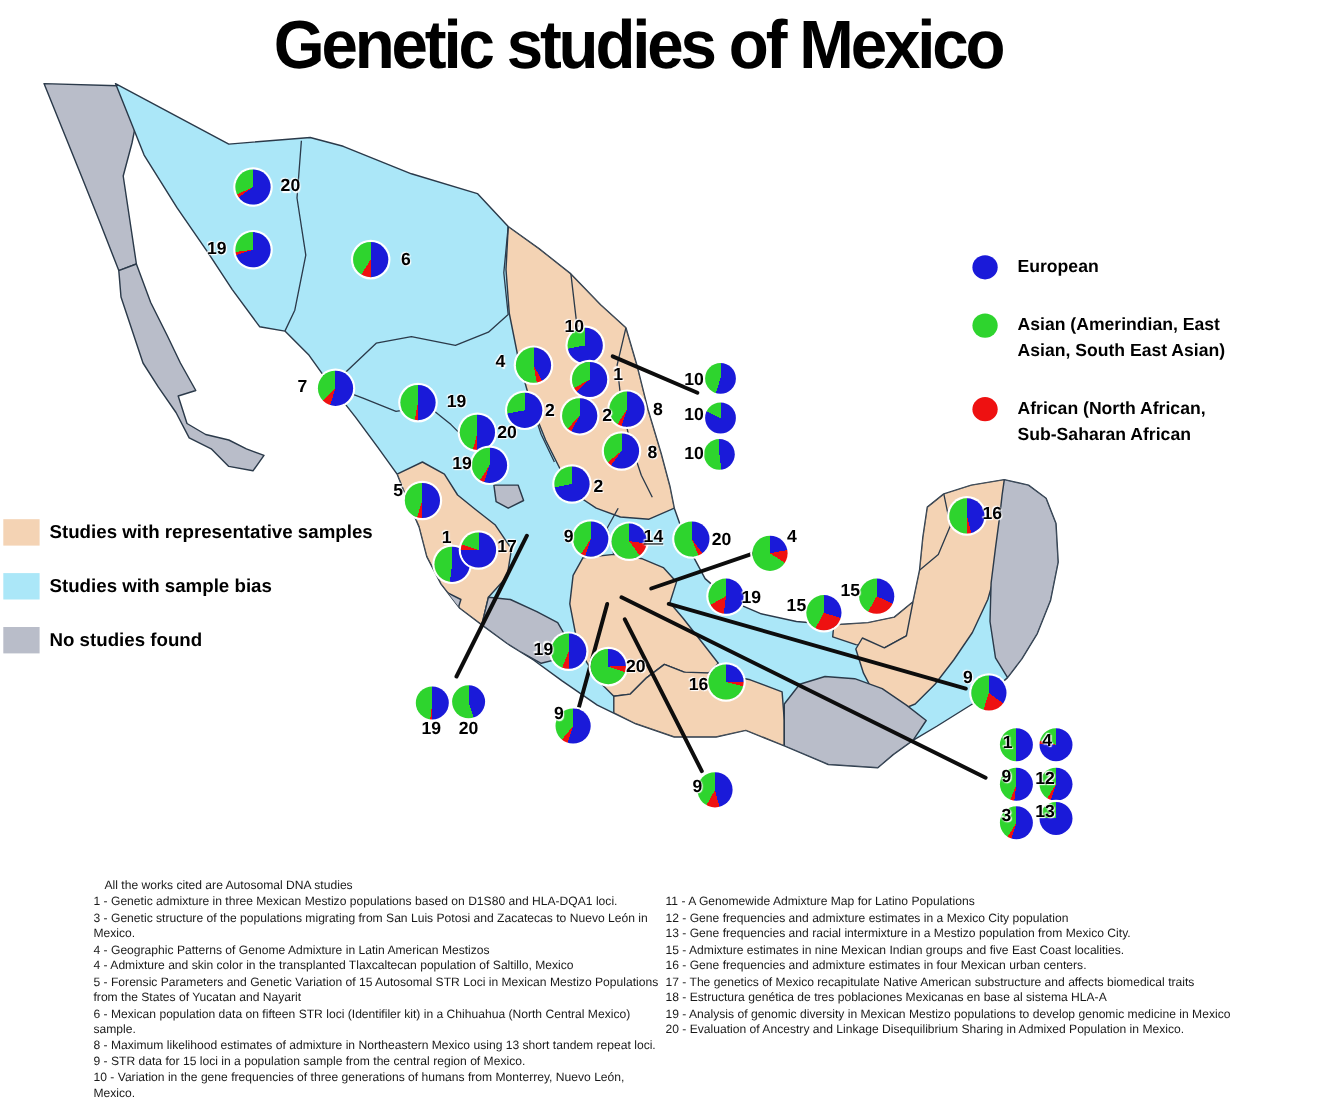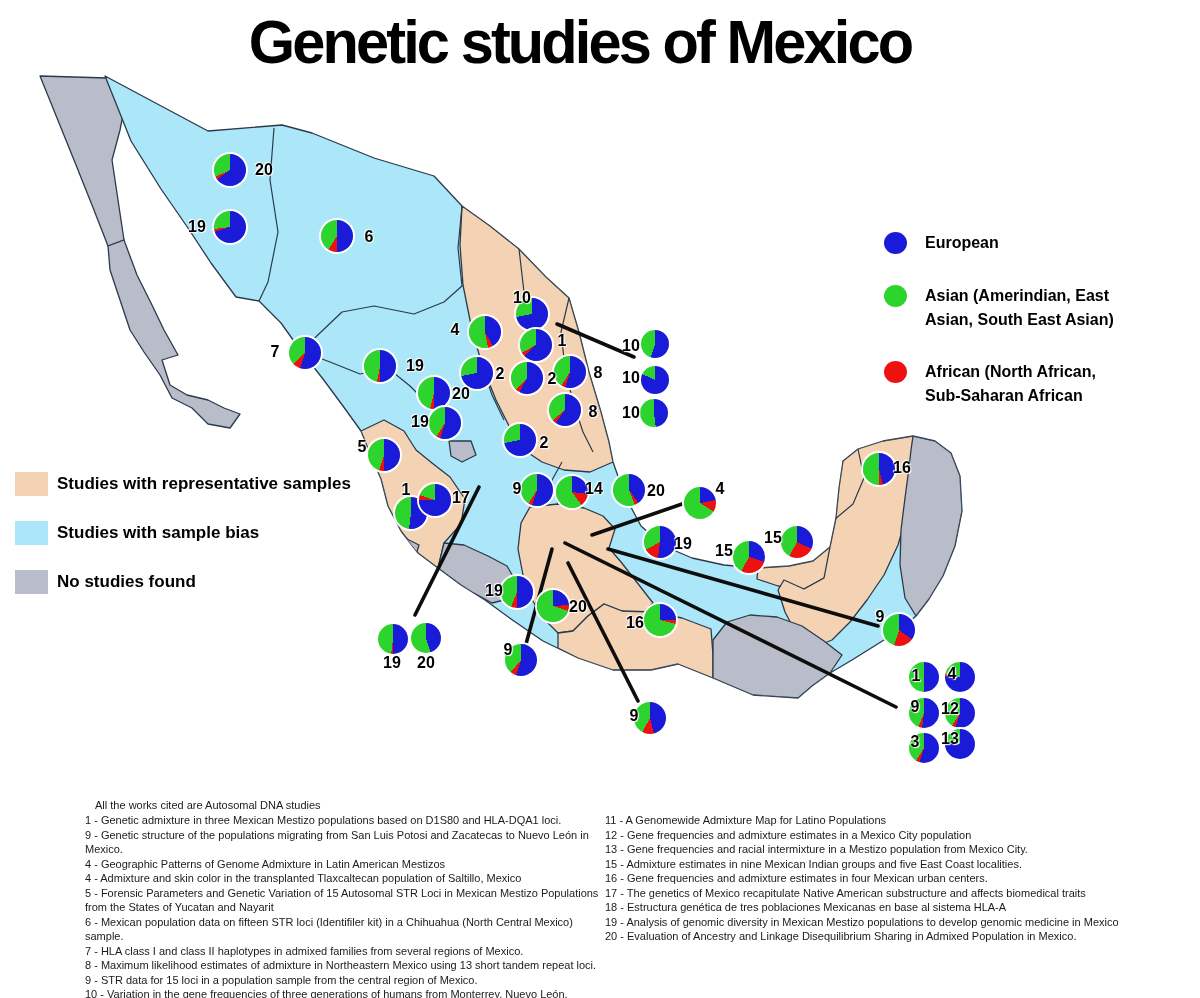--- a/index.html
+++ b/index.html
@@ -26,21 +26,21 @@
     font-size:16px;font-weight:bold;color:#000;white-space:nowrap;
     text-shadow:0 0 2px #fff,1px 1px 1px #fff,-1px -1px 1px #fff;
   }
   
   #ancestry-legend{position:absolute;left:884px;top:222px;width:300px;z-index:50;}
   .anc-item{position:absolute;left:0;display:flex;}
   .anc-dot{width:23px;height:22px;border-radius:50%;flex:0 0 auto;margin-top:1px;}
   .anc-label{margin-left:18px;font-size:16px;font-weight:bold;line-height:24px;white-space:pre-line;}
   
   #map-legend{position:absolute;left:3px;top:460px;z-index:50;}
-  .mleg-item{position:absolute;left:12px;display:flex;align-items:center;text-align:center;}
+  .mleg-item{position:absolute;left:0;display:flex;align-items:center;text-align:center;}
   .mleg-swatch{width:33px;height:24px;flex:0 0 auto;}
   .mleg-label{margin-left:9px;font-size:17px;font-weight:bold;white-space:nowrap;}
   
   #footnotes{position:absolute;left:0;top:798px;width:1200px;z-index:50;font-size:11px;line-height:14.5px;color:#1a1a1a;}
   #fn-header{position:absolute;left:95px;top:0;}
   #fn-col1{position:absolute;left:85px;top:15px;width:515px;}
   #fn-col2{position:absolute;left:605px;top:15px;width:585px;}
   .fn-item{margin:0;}
 </style>
 </head>
@@ -137,21 +137,21 @@
     <span class="pie-label" style="left: 619px; top: 413px;">10</span>
     <div class="pie" style="left: 356px; top: 439px; width: 32px; height: 32px; background: conic-gradient(rgb(26, 26, 217) 0deg, rgb(26, 26, 217) 50%, rgb(238, 17, 17) 50%, rgb(238, 17, 17) 55%, rgb(46, 212, 46) 55%, rgb(46, 212, 46) 100%);"></div>
     <span class="pie-label" style="left: 350px; top: 447px;">5</span>
     <div class="pie" style="left: 383px; top: 497px; width: 32px; height: 32px; background: conic-gradient(rgb(26, 26, 217) 0deg, rgb(26, 26, 217) 52%, rgb(238, 17, 17) 52%, rgb(238, 17, 17) 52%, rgb(46, 212, 46) 52%, rgb(46, 212, 46) 100%);"></div>
     <span class="pie-label" style="left: 394px; top: 490px;">1</span>
     <div class="pie" style="left: 407px; top: 484px; width: 32px; height: 32px; background: conic-gradient(rgb(26, 26, 217) 0deg, rgb(26, 26, 217) 75%, rgb(238, 17, 17) 75%, rgb(238, 17, 17) 80%, rgb(46, 212, 46) 80%, rgb(46, 212, 46) 100%);"></div>
     <span class="pie-label" style="left: 449px; top: 498px;">17</span>
     <div class="pie" style="left: 509px; top: 474px; width: 32px; height: 32px; background: conic-gradient(rgb(26, 26, 217) 0deg, rgb(26, 26, 217) 55%, rgb(238, 17, 17) 55%, rgb(238, 17, 17) 59%, rgb(46, 212, 46) 59%, rgb(46, 212, 46) 100%);"></div>
     <span class="pie-label" style="left: 505px; top: 489px;">9</span>
     <div class="pie" style="left: 544px; top: 476px; width: 32px; height: 32px; background: conic-gradient(rgb(26, 26, 217) 0deg, rgb(26, 26, 217) 27%, rgb(238, 17, 17) 27%, rgb(238, 17, 17) 40%, rgb(46, 212, 46) 40%, rgb(46, 212, 46) 100%);"></div>
-    <span class="pie-label" style="left: 582px; top: 489px;">14</span>
+    <span class="pie-label" style="left: 582px; top: 489px; text-decoration: underline;">14</span>
     <div class="pie" style="left: 601px; top: 474px; width: 32px; height: 32px; background: conic-gradient(rgb(26, 26, 217) 0deg, rgb(26, 26, 217) 40%, rgb(238, 17, 17) 40%, rgb(238, 17, 17) 44%, rgb(46, 212, 46) 44%, rgb(46, 212, 46) 100%);"></div>
     <span class="pie-label" style="left: 644px; top: 491px;">20</span>
     <div class="pie" style="left: 672px; top: 487px; width: 32px; height: 32px; background: conic-gradient(rgb(26, 26, 217) 0deg, rgb(26, 26, 217) 22%, rgb(238, 17, 17) 22%, rgb(238, 17, 17) 34%, rgb(46, 212, 46) 34%, rgb(46, 212, 46) 100%);"></div>
     <span class="pie-label" style="left: 708px; top: 489px;">4</span>
     <div class="pie" style="left: 632px; top: 526px; width: 32px; height: 32px; background: conic-gradient(rgb(26, 26, 217) 0deg, rgb(26, 26, 217) 52%, rgb(238, 17, 17) 52%, rgb(238, 17, 17) 67%, rgb(46, 212, 46) 67%, rgb(46, 212, 46) 100%);"></div>
     <span class="pie-label" style="left: 671px; top: 544px;">19</span>
     <div class="pie" style="left: 721px; top: 541px; width: 32px; height: 32px; background: conic-gradient(rgb(26, 26, 217) 0deg, rgb(26, 26, 217) 30%, rgb(238, 17, 17) 30%, rgb(238, 17, 17) 58%, rgb(46, 212, 46) 58%, rgb(46, 212, 46) 100%);"></div>
     <span class="pie-label" style="left: 712px; top: 551px;">15</span>
     <div class="pie" style="left: 769px; top: 526px; width: 32px; height: 32px; background: conic-gradient(rgb(26, 26, 217) 0deg, rgb(26, 26, 217) 32%, rgb(238, 17, 17) 32%, rgb(238, 17, 17) 58%, rgb(46, 212, 46) 58%, rgb(46, 212, 46) 100%);"></div>
     <span class="pie-label" style="left: 761px; top: 538px;">15</span>
@@ -216,26 +216,25 @@
   <div class="mleg-item" style="top:110px">
     <span class="mleg-swatch" style="background:var(--c-none)"></span>
     <span class="mleg-label">No studies found</span>
   </div>
 </div>
 
 <div id="footnotes">
   <div id="fn-header">All the works cited are Autosomal DNA studies</div>
   <div id="fn-col1">
       <div class="fn-item">1 - Genetic admixture in three Mexican Mestizo populations based on D1S80 and HLA-DQA1 loci.</div>
-      <div class="fn-item">9 - Genetic structure of the populations migrating from San Luis Potosi and Zacatecas to Nuevo León in Mexico.</div>
+      <div class="fn-item">3 - Genetic structure of the populations migrating from San Luis Potosi and Zacatecas to Nuevo León in Mexico.</div>
       <div class="fn-item">4 - Geographic Patterns of Genome Admixture in Latin American Mestizos</div>
       <div class="fn-item">4 - Admixture and skin color in the transplanted Tlaxcaltecan population of Saltillo, Mexico</div>
       <div class="fn-item">5 - Forensic Parameters and Genetic Variation of 15 Autosomal STR Loci in Mexican Mestizo Populations from the States of Yucatan and Nayarit</div>
       <div class="fn-item">6 - Mexican population data on fifteen STR loci (Identifiler kit) in a Chihuahua (North Central Mexico) sample.</div>
-      <div class="fn-item">7 - HLA class I and class II haplotypes in admixed families from several regions of Mexico.</div>
       <div class="fn-item">8 - Maximum likelihood estimates of admixture in Northeastern Mexico using 13 short tandem repeat loci.</div>
       <div class="fn-item">9 - STR data for 15 loci in a population sample from the central region of Mexico.</div>
       <div class="fn-item">10 - Variation in the gene frequencies of three generations of humans from Monterrey, Nuevo León, Mexico.</div>
     </div>
   <div id="fn-col2">
       <div class="fn-item">11 - A Genomewide Admixture Map for Latino Populations</div>
       <div class="fn-item">12 - Gene frequencies and admixture estimates in a Mexico City population</div>
       <div class="fn-item">13 - Gene frequencies and racial intermixture in a Mestizo population from Mexico City.</div>
       <div class="fn-item">15 - Admixture estimates in nine Mexican Indian groups and five East Coast localities.</div>
       <div class="fn-item">16 - Gene frequencies and admixture estimates in four Mexican urban centers.</div>

